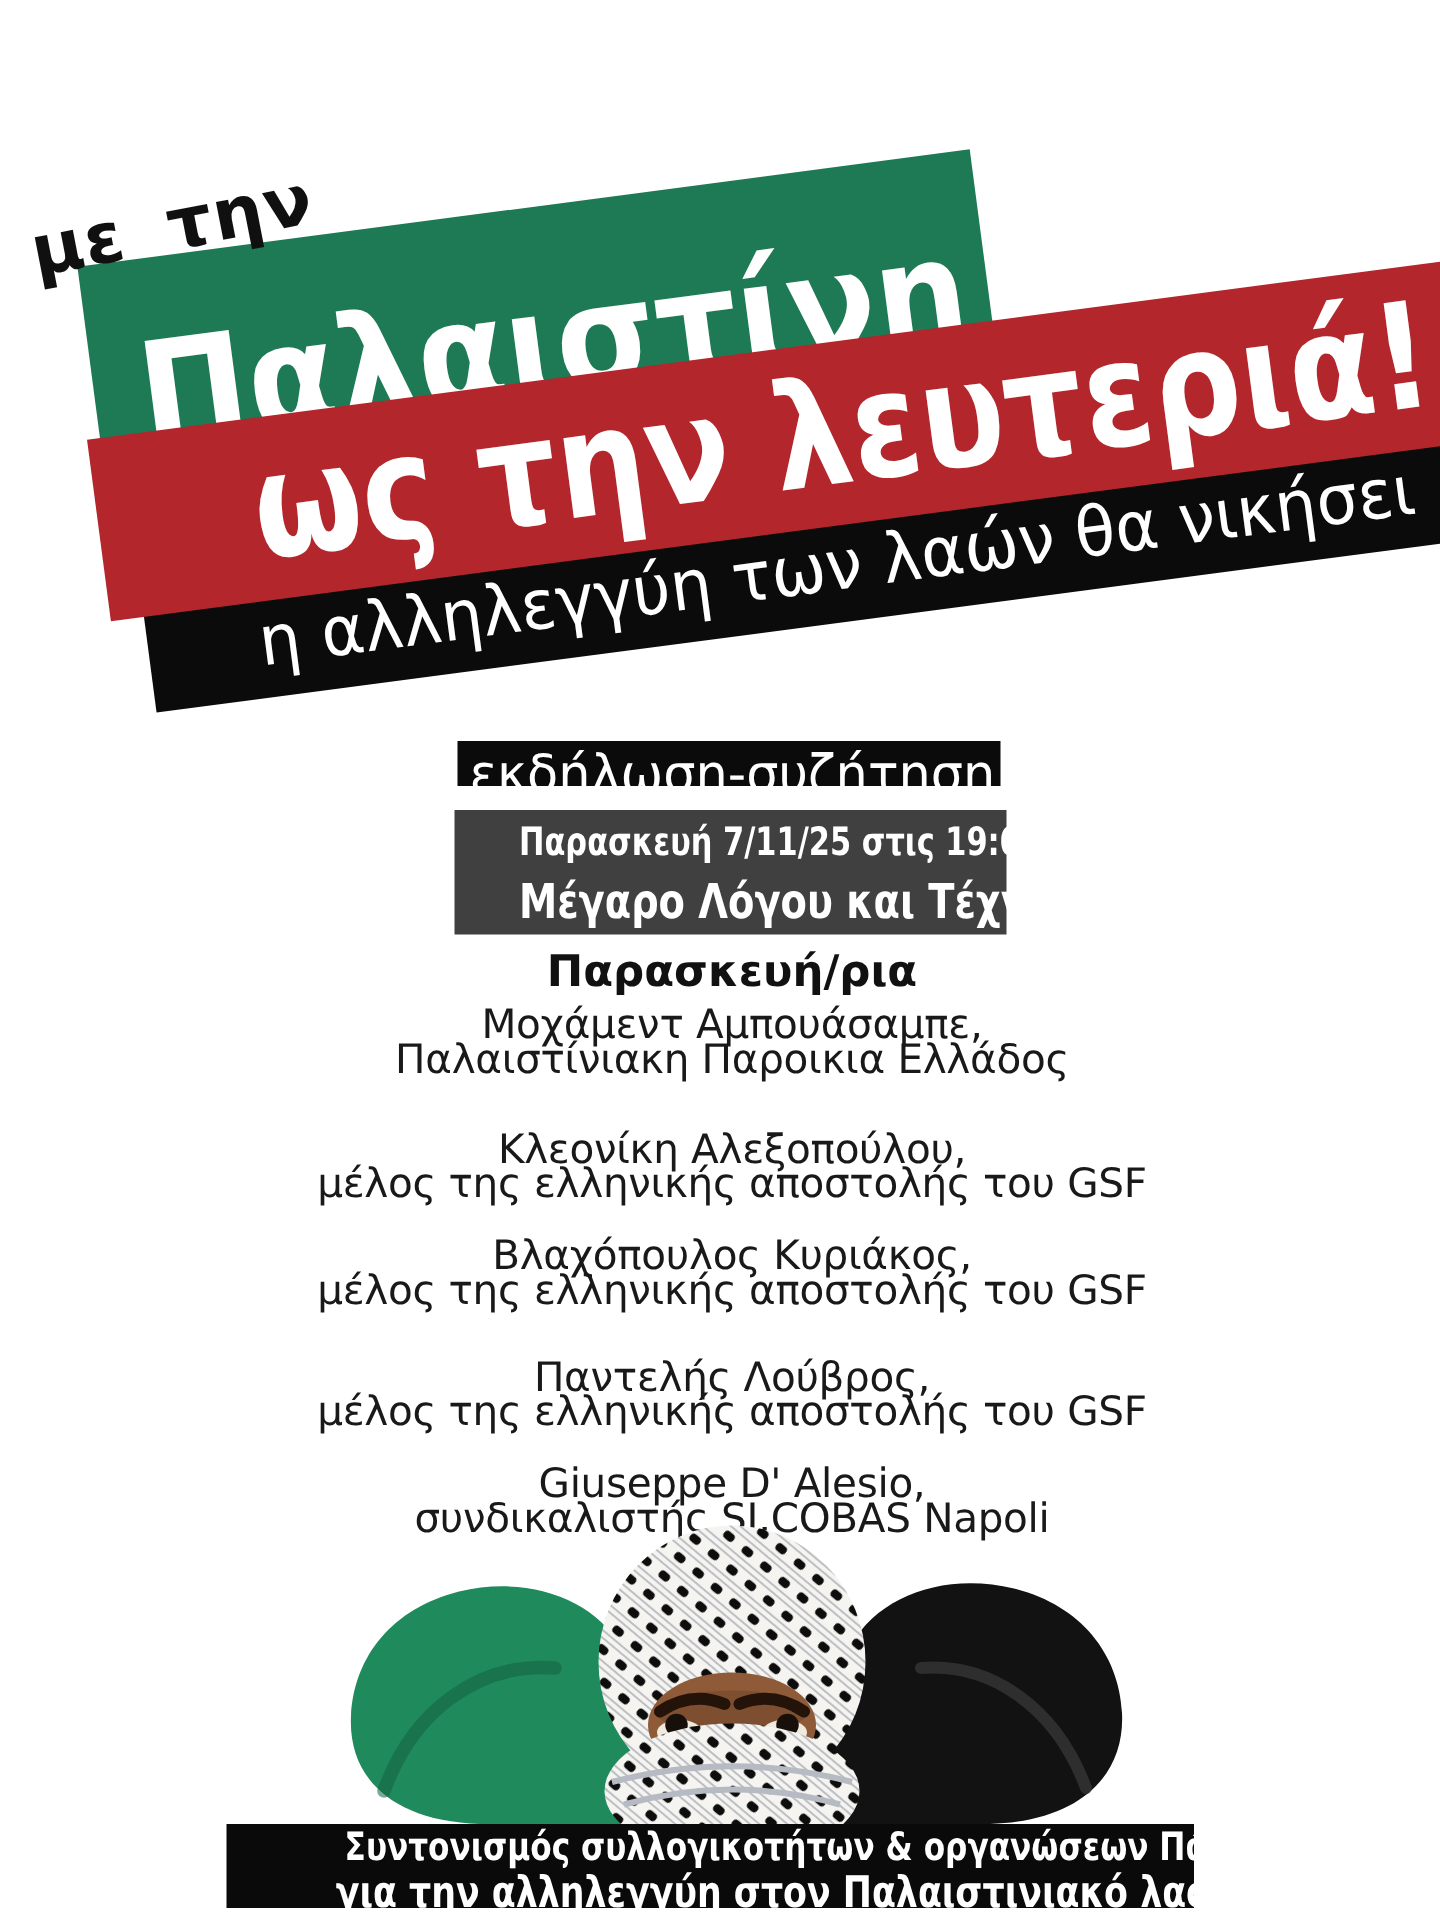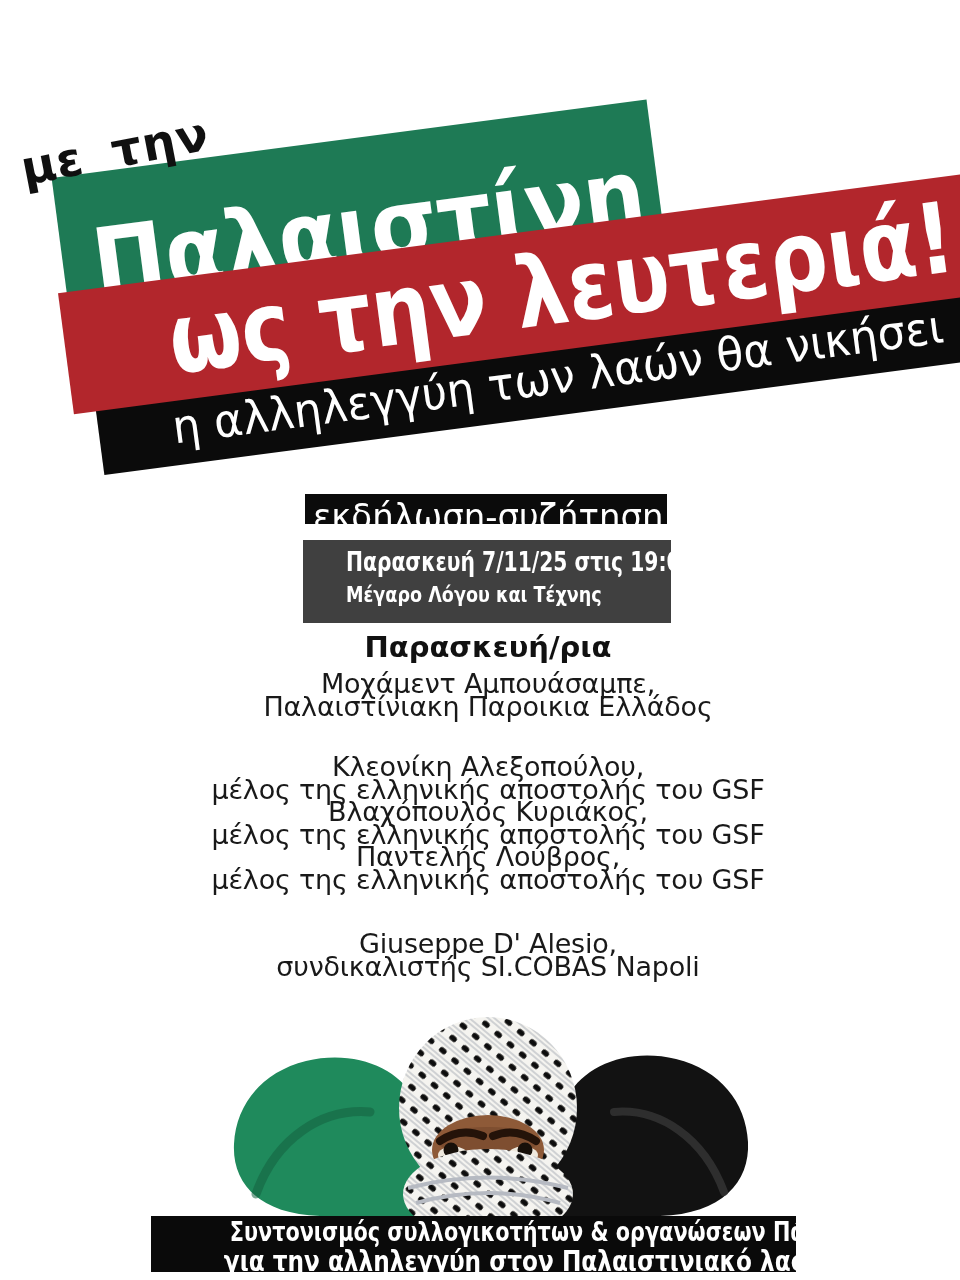--- a/index.html
+++ b/index.html
@@ -54,35 +54,35 @@
     background:#0B0B0B; color:#fff; font-size:35px; font-weight:normal;
     line-height:47px; padding-left:8px; box-sizing:border-box; z-index:4;
   }
   .event-type .squeeze { transform:scaleX(.97); }
   .event-red {
     position:absolute; left:303px; top:540px; width:368px; height:83px;
     background:#404040; color:#fff; box-sizing:border-box; z-index:4;padding-left:34px;
   }
   .event-date { padding:7px 0 0 9px; font-size:26px; font-weight:bold; }
   .event-date .squeeze { transform:scaleX(.78); }
-  .event-venue { padding:5px 0 0 9px; font-size:22px; font-weight:bold; }
+  .event-venue { padding:5px 0 0 9px; font-size:32px; font-weight:bold; }
   .event-venue .squeeze { transform:scaleX(.80); }
 
   
   .speakers {
     position:absolute; left:128px; top:630px; width:720px;
     text-align:center; color:#191919; z-index:4;
   }
   .speakers-heading { font-size:29px; font-weight:bold; margin-bottom:9px; color:#111; }
   .speaker { font-size:27px; line-height:22.5px; letter-spacing:-0.2px; }
   .speaker .s-name, .speaker .s-role { display:block; }
   .speaker.g1 { margin-bottom:38px; }
-  .speaker.g2 { }
-  .speaker.g3 { }
-  .speaker.g4 { margin-bottom:42px; }
+  .speaker.g2 { margin-bottom:26px; }
+  .speaker.g3 { margin-bottom:36px; }
+  .speaker.g4 { margin-bottom:26px; }
 
   
   .illu { position:absolute; left:190px; top:1016px; width:600px; height:200px; z-index:4; }
 
   
   .footer {
     position:absolute; left:151px; top:1216px; width:645px; height:56px;
     background:#0A0A0A; color:#ffffff; text-align:center; font-weight:bold;
     z-index:6; overflow:hidden;
   }

